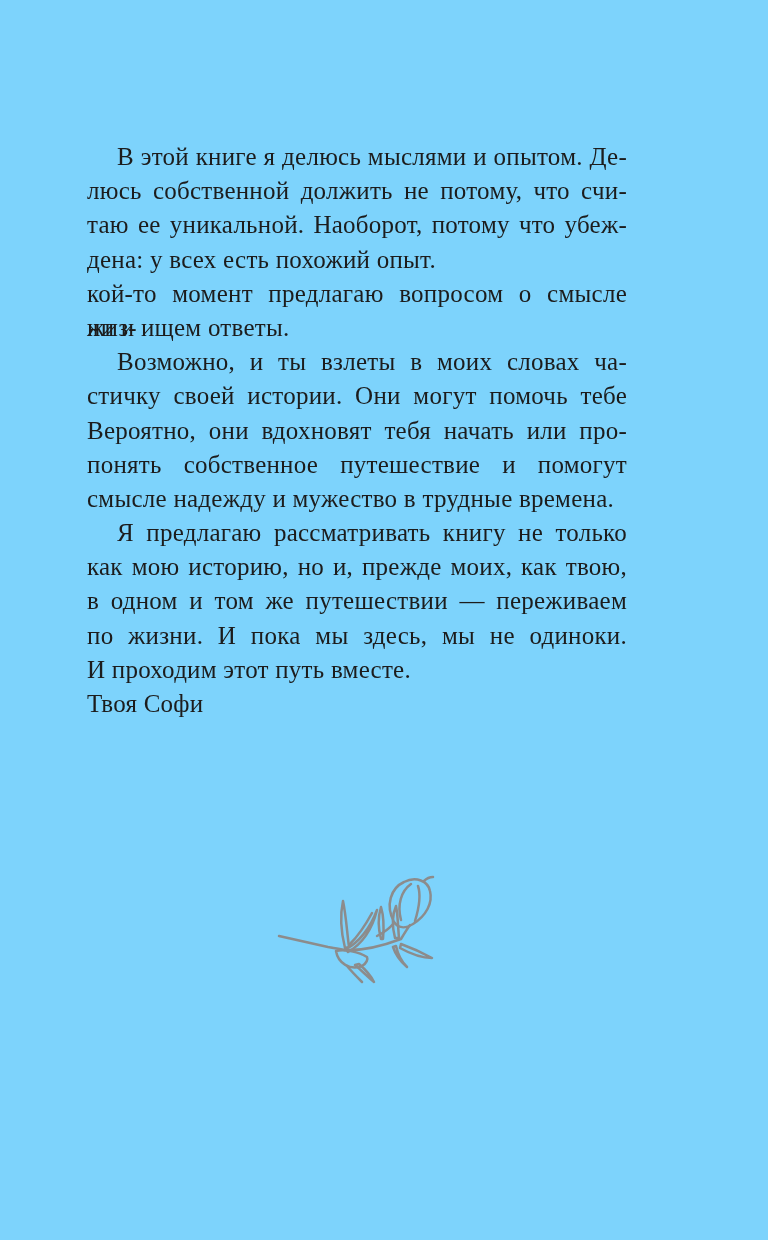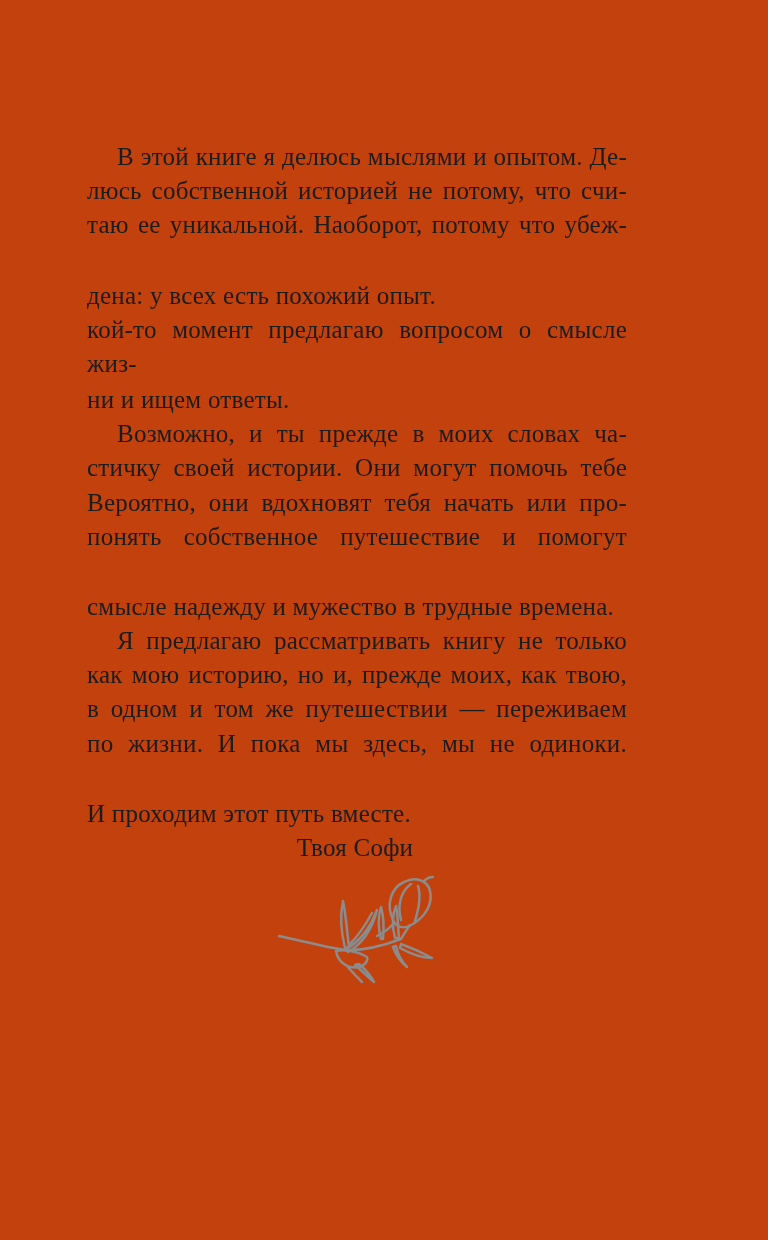--- a/index.html
+++ b/index.html
@@ -6,42 +6,42 @@
   body {
     width: 768px; height: 1240px;
     background: #ffffff;
     font-family: "Liberation Serif", "DejaVu Serif", serif;
     color: #1c1c1c;
     -webkit-font-smoothing: antialiased;
   }
   .page {
     position: relative;
     width: 768px; height: 1240px;
-    background: #c2410c;
+    background: #7dd3fc;
     overflow: hidden;
   }
   .text-block {
     position: absolute;
     left: 87px; top: 140px; width: 540px;
     font-size: 25px;
     line-height: 34.2px;
     letter-spacing: 0.01em;
   }
   .para { margin: 0; padding: 0; }
   .line {
     text-align: justify;
     text-align-last: justify;
     white-space: normal;
     height: 34.2px;
     overflow: visible;
   }
   .line.first { text-indent: 30px; }
-  .line.last  { text-align-last: left; margin-top: 36px; }
+  .line.last  { text-align-last: left; }
   .signature {
-    text-align: center;
+    text-align: left;
     padding-right: 4px;
     height: 34.2px;
   }
   .illustration {
     position: absolute;
     left: 0; top: 0;
     pointer-events: none;
   }
   .illustration path {
     fill: none;
@@ -53,32 +53,32 @@
 </style>
 </head>
 <body>
 
 <div class="page">
 
   <div class="text-block">
 
     <div class="para">
       <div class="line first">В этой книге я делюсь мыслями и опытом. Де-</div>
-      <div class="line">люсь собственной историей не потому, что счи-</div>
+      <div class="line">люсь собственной должить не потому, что счи-</div>
       <div class="line">таю ее уникальной. Наоборот, потому что убеж-</div>
       <div class="line last">дена: у всех есть похожий опыт.</div>
     </div>
 
     <div class="para">
       <div class="line">кой-то момент предлагаю вопросом о смысле жиз-</div>
       <div class="line last">ни и ищем ответы.</div>
     </div>
 
     <div class="para">
-      <div class="line first">Возможно, и ты прежде в моих словах ча-</div>
+      <div class="line first">Возможно, и ты взлеты в моих словах ча-</div>
       <div class="line">стичку своей истории. Они могут помочь тебе</div>
       <div class="line">Вероятно, они вдохновят тебя начать или про-</div>
       <div class="line">понять собственное путешествие и помогут</div>
       <div class="line last">смысле надежду и мужество в трудные времена.</div>
     </div>
 
     <div class="para">
       <div class="line first">Я предлагаю рассматривать книгу не только</div>
       <div class="line">как мою историю, но и, прежде моих, как твою,</div>
       <div class="line">в одном и том же путешествии — переживаем</div>

